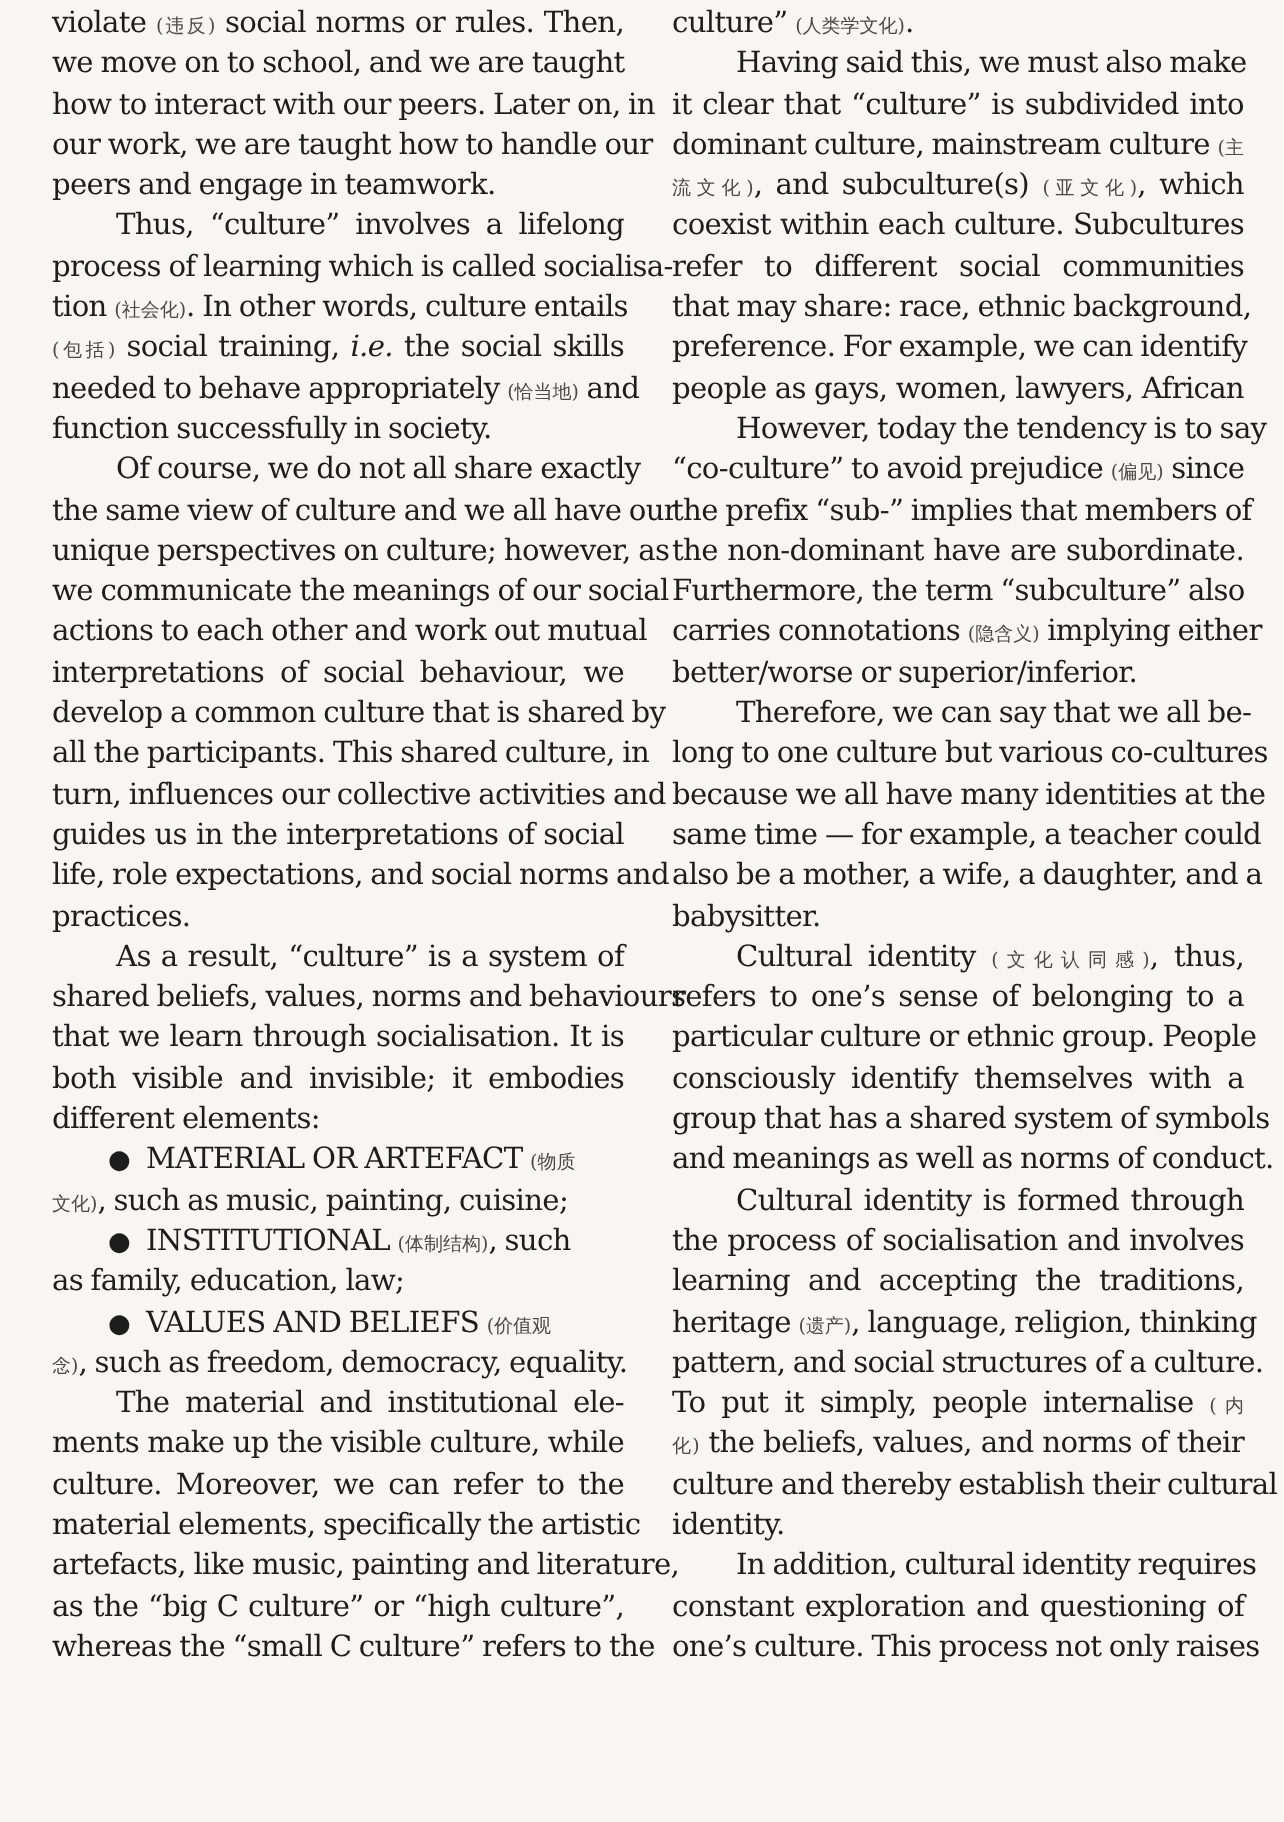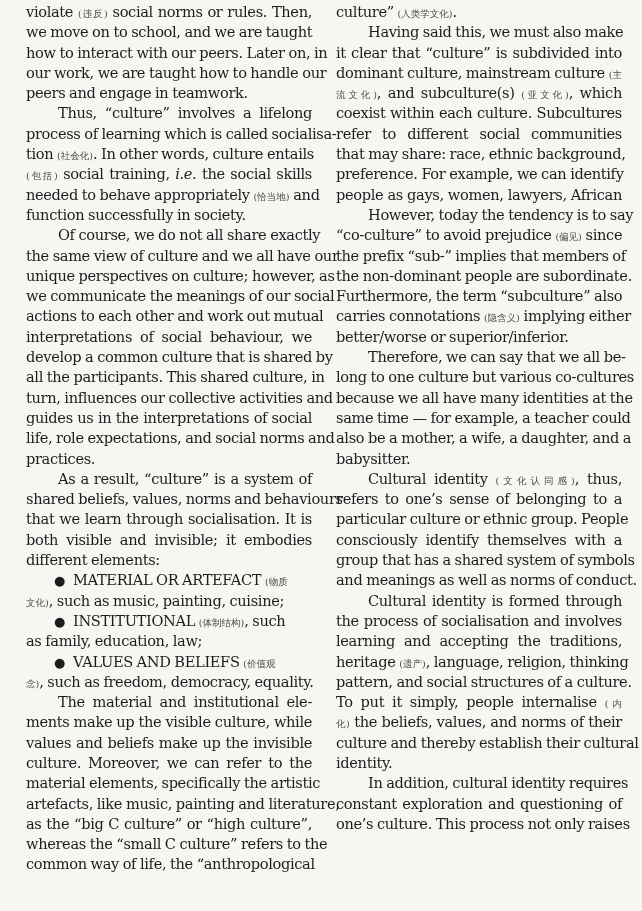--- a/index.html
+++ b/index.html
@@ -63,43 +63,41 @@
       <div class="line">both visible and invisible; it embodies</div>
       <div class="line last">different elements:</div>
       <div class="line bullet last"><span class="dot">●</span>MATERIAL OR ARTEFACT <span class="zh">(物质</span></div>
       <div class="line last"><span class="zh">文化)</span>, such as music, painting, cuisine;</div>
       <div class="line bullet last"><span class="dot">●</span>INSTITUTIONAL <span class="zh">(体制结构)</span>, such</div>
       <div class="line last">as family, education, law;</div>
       <div class="line bullet last"><span class="dot">●</span>VALUES AND BELIEFS <span class="zh">(价值观</span></div>
       <div class="line last"><span class="zh">念)</span>, such as freedom, democracy, equality.</div>
       <div class="line indent">The material and institutional ele-</div>
       <div class="line">ments make up the visible culture, while</div>
-      <div class="line">values and beliefs make up the invisible</div>
       <div class="line">culture. Moreover, we can refer to the</div>
       <div class="line">material elements, specifically the artistic</div>
       <div class="line">artefacts, like music, painting and literature,</div>
       <div class="line">as the “big C culture” or “high culture”,</div>
       <div class="line">whereas the “small C culture” refers to the</div>
-      <div class="line">common way of life, the “anthropological</div>
     </div>
   <div class="col right" id="right-col">
       <div class="line last">culture” <span class="zh">(人类学文化)</span>.</div>
       <div class="line indent">Having said this, we must also make</div>
       <div class="line">it clear that “culture” is subdivided into</div>
       <div class="line">dominant culture, mainstream culture <span class="zh">(主</span></div>
       <div class="line"><span class="zh">流文化)</span>, and subculture(s) <span class="zh">(亚文化)</span>, which</div>
       <div class="line">coexist within each culture. Subcultures</div>
       <div class="line">refer to different social communities</div>
       <div class="line">that may share: race, ethnic background,</div>
       <div class="line">preference. For example, we can identify</div>
       <div class="line">people as gays, women, lawyers, African</div>
       <div class="line indent">However, today the tendency is to say</div>
       <div class="line">“co-culture” to avoid prejudice <span class="zh">(偏见)</span> since</div>
       <div class="line">the prefix “sub-” implies that members of</div>
-      <div class="line">the non-dominant people are subordinate.</div>
+      <div class="line">the non-dominant have are subordinate.</div>
       <div class="line">Furthermore, the term “subculture” also</div>
       <div class="line">carries connotations <span class="zh">(隐含义)</span> implying either</div>
       <div class="line last">better/worse or superior/inferior.</div>
       <div class="line indent">Therefore, we can say that we all be-</div>
       <div class="line">long to one culture but various co-cultures</div>
       <div class="line">because we all have many identities at the</div>
       <div class="line">same time — for example, a teacher could</div>
       <div class="line">also be a mother, a wife, a daughter, and a</div>
       <div class="line last">babysitter.</div>
       <div class="line indent">Cultural identity <span class="zh">(文化认同感)</span>, thus,</div>

